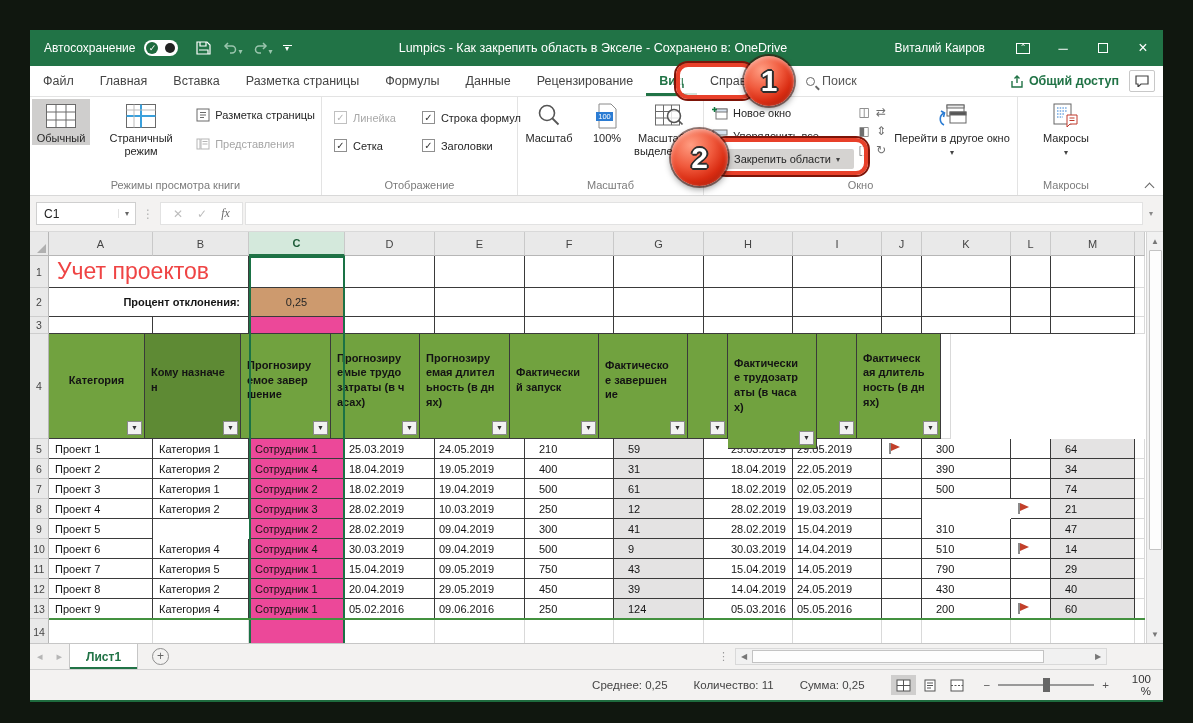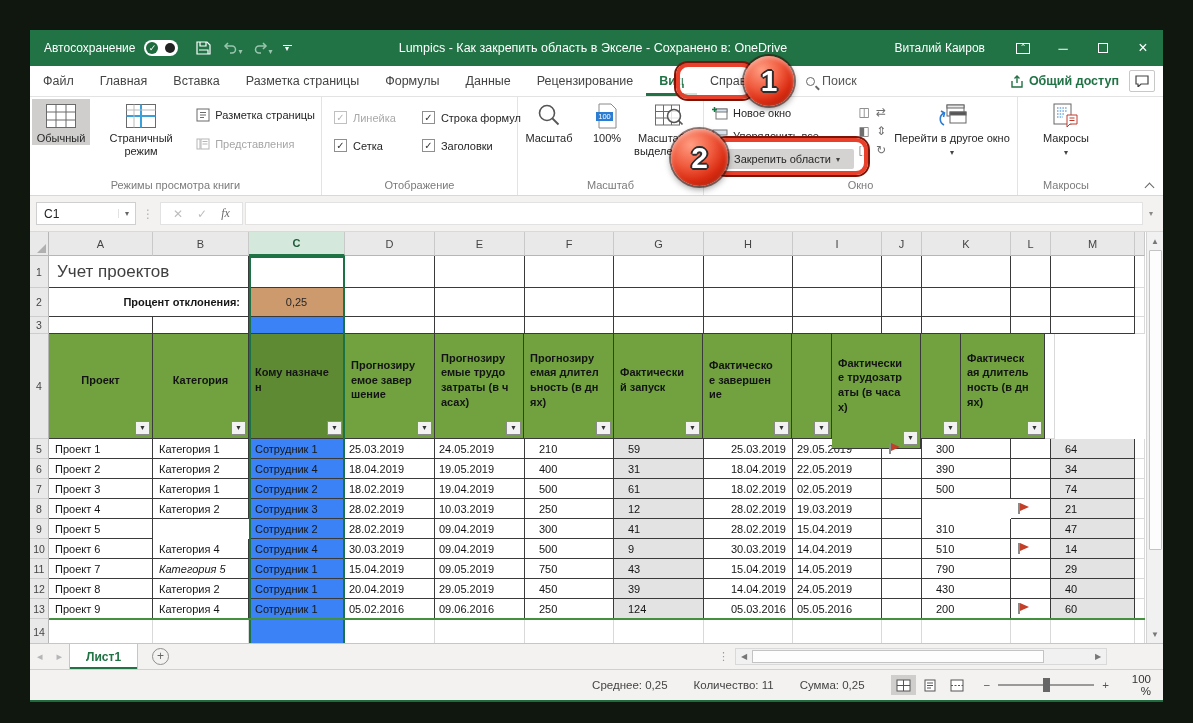--- a/index.html
+++ b/index.html
@@ -64,24 +64,24 @@
   .sheetwrap{flex:1;position:relative;background:#fff;overflow:hidden}
   #chrow{display:flex;height:24px}
   .corner{width:19px;background:#e9e9e9;border-right:1px solid #b6b6b6;border-bottom:1px solid #b6b6b6;position:relative}
   .corner:after{content:'';position:absolute;right:2px;bottom:2px;border-left:9px solid transparent;border-bottom:9px solid #b0b0b0}
   .ch{background:#e9e9e9;border-right:1px solid #c9c9c9;border-bottom:1px solid #b6b6b6;font-size:11px;color:#444;display:flex;align-items:center;justify-content:center}
   .ch.sel{background:#d4e9dc;color:#1d5c38;border-bottom:2px solid #217346;font-weight:bold}
   .grow{display:flex}
   .rn{width:19px;background:#e9e9e9;border-right:1px solid #b6b6b6;border-bottom:1px solid #cdcdcd;font-size:10.5px;color:#454545;display:flex;align-items:center;justify-content:center}
   .cell{border-right:1px solid #3a3a3a;border-bottom:1px solid #3a3a3a;font-size:11px;color:#161616;display:flex;align-items:center;overflow:hidden;white-space:nowrap;background:#fff}
   .c-light{border-right:1px solid #d9d9d9;border-bottom:1px solid #d9d9d9}
-  .c-title{font-size:17px;color:#404040;padding-left:8px;border-bottom:1px solid #3a3a3a;border-right:1px solid #3a3a3a}
+  .c-title{font-size:23px;color:#ef4444;padding-left:8px;border-bottom:1px solid #3a3a3a;border-right:1px solid #3a3a3a}
   .c-label{justify-content:flex-end;padding-right:8px;font-weight:bold;border-bottom:1px solid #3a3a3a;border-right:1px solid #3a3a3a}
   .c-tan{background:#cd9a6e;justify-content:center;color:#262626}
-  .gC{background:#3b82f6}.gGM{background:#e4e3e3}
+  .gC{background:#ec4899}.gGM{background:#e4e3e3}
   .hc{background:#71a23f;font-weight:bold;color:#141414;position:relative;white-space:normal;word-break:break-all;line-height:1.32;font-size:11px;padding:4px 14px 16px 6px;align-items:center;display:flex}
   .hc.cen{justify-content:center;text-align:center;padding-right:6px;word-break:normal}
   .hc.sel{background:#5e8a34}
   .fb{position:absolute;right:2px;bottom:3px;width:15px;height:14px;background:#f2f2f2;border:1px solid #8a8a8a;font-size:7px;color:#333;display:flex;align-items:center;justify-content:center}
   .flag{width:2px;height:11px;background:#8a8a8a;position:relative;margin-left:7px;flex:0 0 auto}
   .flag:before{content:'';position:absolute;left:2px;top:0;border-top:4px solid transparent;border-bottom:4px solid transparent;border-left:9px solid #c2402a}
   .al{justify-content:flex-start}.ar{justify-content:flex-end}
   .p4{padding:0 4px}.p6{padding:0 6px}.p14{padding-left:14px;padding-right:4px}
   #colsel{position:absolute;border:2px solid #1a7245;pointer-events:none}
   #tline{position:absolute;background:#43913f;pointer-events:none}
@@ -437,21 +437,20 @@
           <div class="cell" style="width: 89px; flex: 0 0 89px;"></div>
           <div class="cell" style="width: 89px; flex: 0 0 89px;"></div>
           <div class="cell" style="width: 40px; flex: 0 0 40px;"></div>
           <div class="cell" style="width: 89px; flex: 0 0 89px;"></div>
           <div class="cell" style="width: 40px; flex: 0 0 40px;"></div>
           <div class="cell" style="width: 84px; flex: 0 0 84px;"></div>
           <div class="cell c-light" style="width: 10px; flex: 0 0 10px;"></div>
         </div>
         <div class="grow" style="height: 105px;">
           <div class="rn" style="height: 105px;">4</div>
-          <div class="cell hc cen" style="width: 104px; flex: 0 0 104px; height: 105px;">Проект<div class="fb">▼</div></div>
           <div class="cell hc cen" style="width: 96px; flex: 0 0 96px; height: 105px;">Категория<div class="fb">▼</div></div>
           <div class="cell hc sel" style="width: 96px; flex: 0 0 96px; height: 105px;">Кому назначен<div class="fb">▼</div></div>
           <div class="cell hc" style="width: 90px; flex: 0 0 90px; height: 105px;">Прогнозируемое завершение<div class="fb">▼</div></div>
           <div class="cell hc" style="width: 89px; flex: 0 0 89px; height: 105px;">Прогнозируемые трудозатраты (в часах)<div class="fb">▼</div></div>
           <div class="cell hc" style="width: 90px; flex: 0 0 90px; height: 105px;">Прогнозируемая длительность (в днях)<div class="fb">▼</div></div>
           <div class="cell hc" style="width: 89px; flex: 0 0 89px; height: 105px;">Фактический запуск<div class="fb">▼</div></div>
           <div class="cell hc" style="width: 89px; flex: 0 0 89px; height: 105px;">Фактическое завершение<div class="fb">▼</div></div>
           <div class="cell hc" style="width: 40px; flex: 0 0 40px; height: 105px;">
             <div class="fb">▼</div>
           </div>
@@ -566,21 +565,21 @@
           <div class="cell al p14" style="width: 89px; flex: 0 0 89px;">510</div>
           <div class="cell al" style="width: 40px; flex: 0 0 40px;">
             <div class="flag"></div>
           </div>
           <div class="cell al p14 gGM" style="width: 84px; flex: 0 0 84px;">14</div>
           <div class="cell c-light" style="width: 10px; flex: 0 0 10px;"></div>
         </div>
         <div class="grow" style="height: 20px;">
           <div class="rn" style="height: 20px;">11</div>
           <div class="cell al p6" style="width: 104px; flex: 0 0 104px;">Проект 7</div>
-          <div class="cell al p6" style="width: 96px; flex: 0 0 96px; font-style: italic;">Категория 5</div>
+          <div class="cell al p6" style="width: 96px; flex: 0 0 96px;">Категория 5</div>
           <div class="cell al p6 gC" style="width: 96px; flex: 0 0 96px;">Сотрудник 1</div>
           <div class="cell al p4" style="width: 90px; flex: 0 0 90px;">15.04.2019</div>
           <div class="cell al p4" style="width: 90px; flex: 0 0 90px;">09.05.2019</div>
           <div class="cell al p14" style="width: 89px; flex: 0 0 89px;">750</div>
           <div class="cell al p14 gGM" style="width: 90px; flex: 0 0 90px;">43</div>
           <div class="cell ar p6" style="width: 89px; flex: 0 0 89px;">15.04.2019</div>
           <div class="cell al p4" style="width: 89px; flex: 0 0 89px;">14.05.2019</div>
           <div class="cell al" style="width: 40px; flex: 0 0 40px;"></div>
           <div class="cell al p14" style="width: 89px; flex: 0 0 89px;">790</div>
           <div class="cell al" style="width: 40px; flex: 0 0 40px;"></div>

